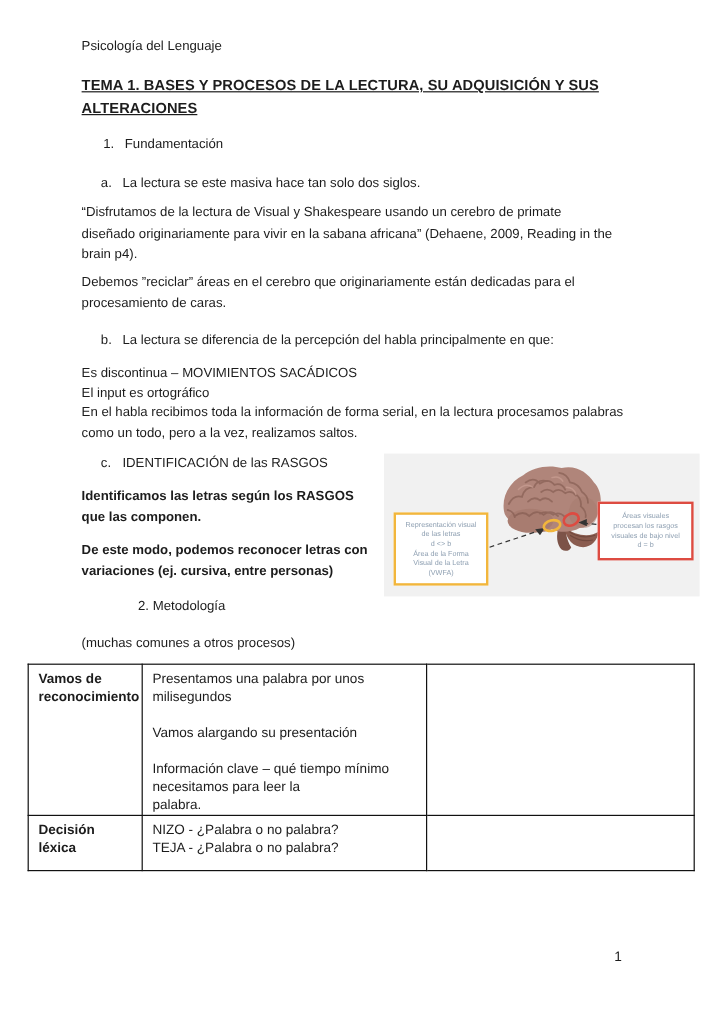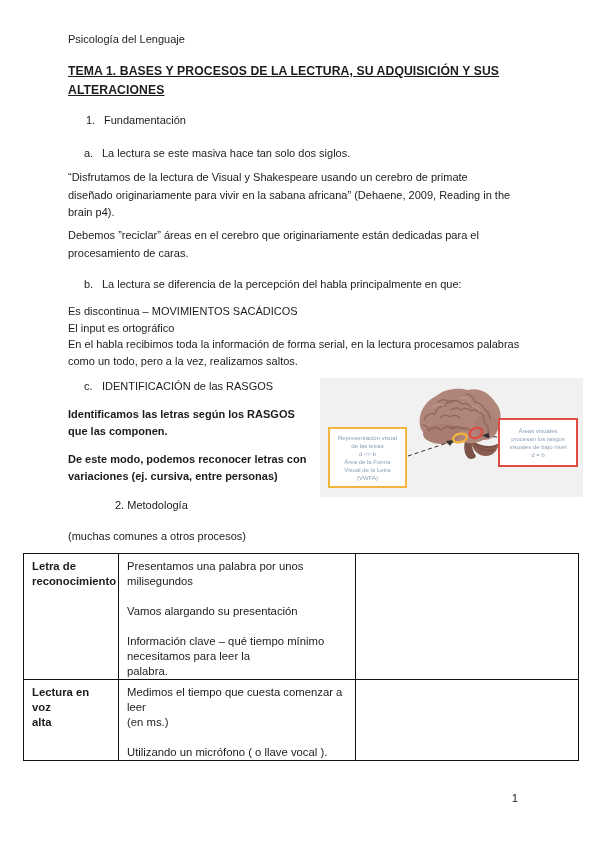--- a/index.html
+++ b/index.html
@@ -132,38 +132,35 @@
   </div>
 
   <table class="doc-table">
     <colgroup>
         <col style="width:95px">
         <col style="width:237px">
         <col style="width:223px">
       </colgroup>
     <tbody>
       <tr style="height:117px">
-        <td class="term">Letra de
+        <td class="term">Vamos de
 reconocimiento</td>
         <td>Presentamos una palabra por unos milisegundos
 
 Vamos alargando su presentación
 
 Información clave – qué tiempo mínimo
 necesitamos para leer la
 palabra.</td>
         <td></td>
       </tr>
-      <tr style="height:64px">
-        <td class="term">Lectura en voz
-alta</td>
-        <td>Medimos el tiempo que cuesta comenzar a leer
-(en ms.)
-
-Utilizando un micrófono ( o llave vocal ).</td>
+      <tr style="height:46px">
+        <td class="term">Decisión léxica</td>
+        <td>NIZO - ¿Palabra o no palabra?
+TEJA - ¿Palabra o no palabra?</td>
         <td></td>
       </tr>
     </tbody>
   </table>
 
   <div class="page-number">1</div>
 
 </div>
 
 </body></html>

